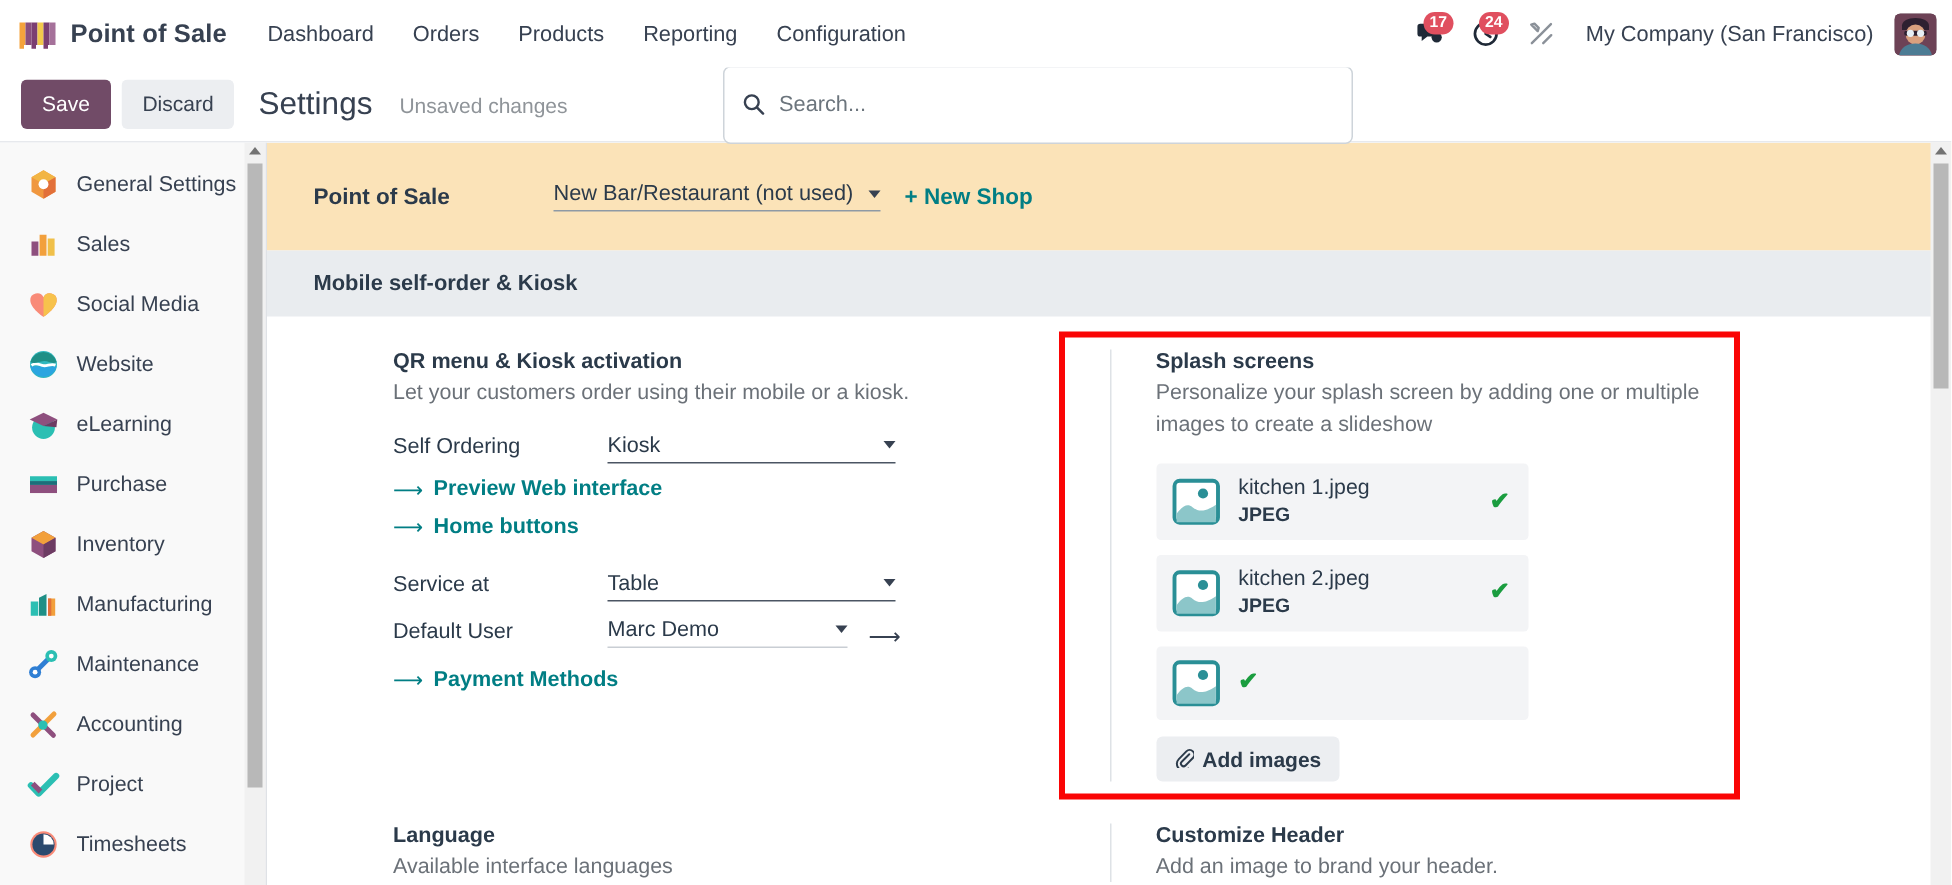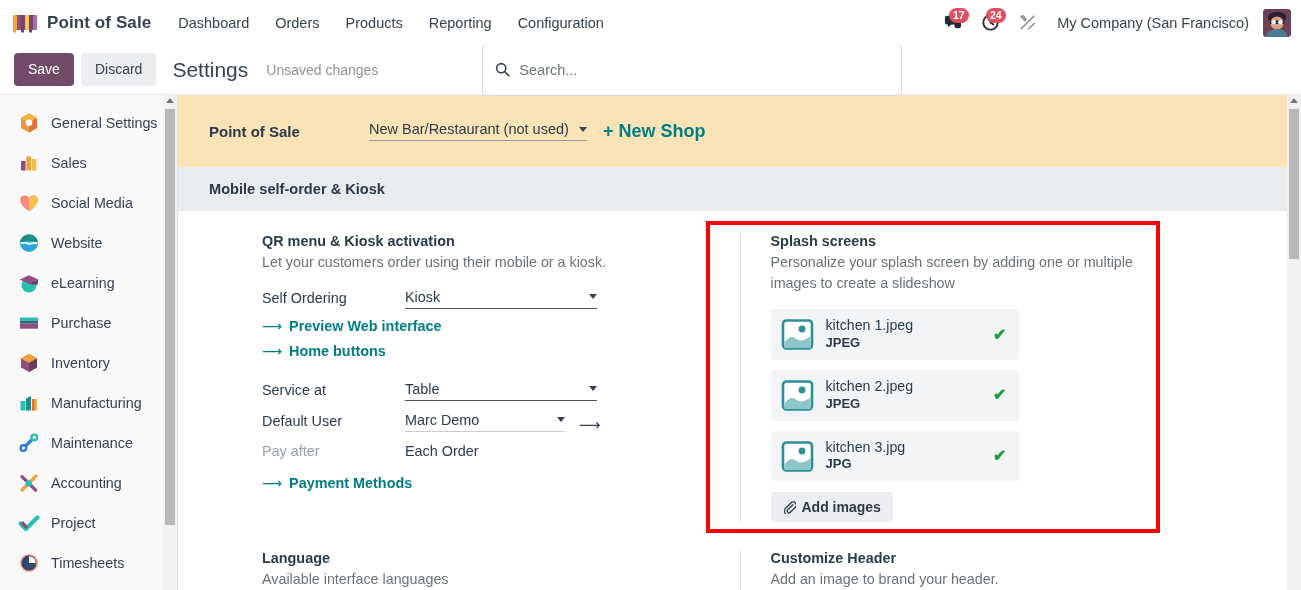--- a/index.html
+++ b/index.html
@@ -95,21 +95,21 @@
   .shop-select {
     display: flex; align-items: center; border-bottom: 1px solid #8e9aa5;
     min-width: 218px; padding-bottom: 3px; cursor: pointer; margin-right: 16px;
   }
   .shop-name { font-size: 14.5px; color: #2b3a4a; flex: 1; }
   .caret {
     width: 0; height: 0; border-left: 4.5px solid transparent;
     border-right: 4.5px solid transparent; border-top: 5.5px solid #374151;
     margin-left: 10px;
   }
-  .new-shop { font-size: 18px; font-weight: 700; color: #017e84; cursor: pointer; white-space: nowrap; }
+  .new-shop { font-size: 15px; font-weight: 700; color: #017e84; cursor: pointer; white-space: nowrap; }
 
   .band-section {
     background: #e9ecef; padding: 13px 0 13px 31px; height: 44px;
   }
   .band-section-title { font-size: 14.6px; font-weight: 700; color: #2b3a4a; }
 
   .settings-body { padding: 22px 0 0 0; position: relative; }
   .cols { display: flex; }
   .col {
     width: 50%; padding: 0 34px 0 84px; position: relative;
@@ -424,26 +424,20 @@
 
           <div class="field-row" style="margin-top:11px;">
             <span class="field-label">Default User</span>
             <div class="field-ctl light">
               <span class="field-val">Marc Demo</span>
               <span class="caret-sm"></span>
             </div>
             <span class="ext-arrow">⟶</span>
           </div>
 
-          <div class="field-row" style="margin-top:11px;">
-            <span class="field-label muted">Pay after</span>
-            <div class="field-ctl plain">
-              <span class="field-val">Each Order</span>
-            </div>
-          </div>
 
           <div class="link-row" style="margin-top:13px;">
             <span class="arr">⟶</span>
             <span class="link-txt">Payment Methods</span>
           </div>
         </div>
 
         <div class="col right">
           <div class="s-title">Splash screens</div>
           <div class="s-desc" style="max-width:370px;">Personalize your splash screen by adding one or multiple images to create a slideshow</div>
@@ -478,24 +472,20 @@
               <span class="file-check">✔</span>
             </div>
             <div class="file-item">
               <span class="file-thumb">
                 <svg viewBox="0 0 33 33" width="33" height="33">
                   <rect x="2" y="2.5" width="29" height="28" rx="3.5" fill="#fff" stroke="#2a8f96" stroke-width="2.6"></rect>
                   <circle cx="21" cy="11" r="3.4" fill="#2a8f96"></circle>
                   <path d="M3.4 24.5c4-5.4 7.2-7 10.6-4.4 3.5 2.7 7.4 4 15.6-1.6v11.6H3.4z" fill="#8cc6c9"></path>
                 </svg>
               </span>
-              <span class="file-meta">
-                <span class="file-name" style="display:block;">kitchen 3.jpg</span>
-                <span class="file-type" style="display:block;">JPG</span>
-              </span>
               <span class="file-check">✔</span>
             </div>
           </div>
 
           <div class="add-btn">
             <svg width="13" height="13" viewBox="0 0 14 14">
               <path d="M10.6 4.1L5.2 9.5a1.9 1.9 0 0 0 2.7 2.7l5.3-5.4a3.3 3.3 0 0 0-4.7-4.7L3.1 7.6a4.8 4.8 0 0 0 6.8 6.8" fill="none" stroke="#2b3a4a" stroke-width="1.4" stroke-linecap="round"></path>
             </svg>
             <span>Add images</span>
           </div>

